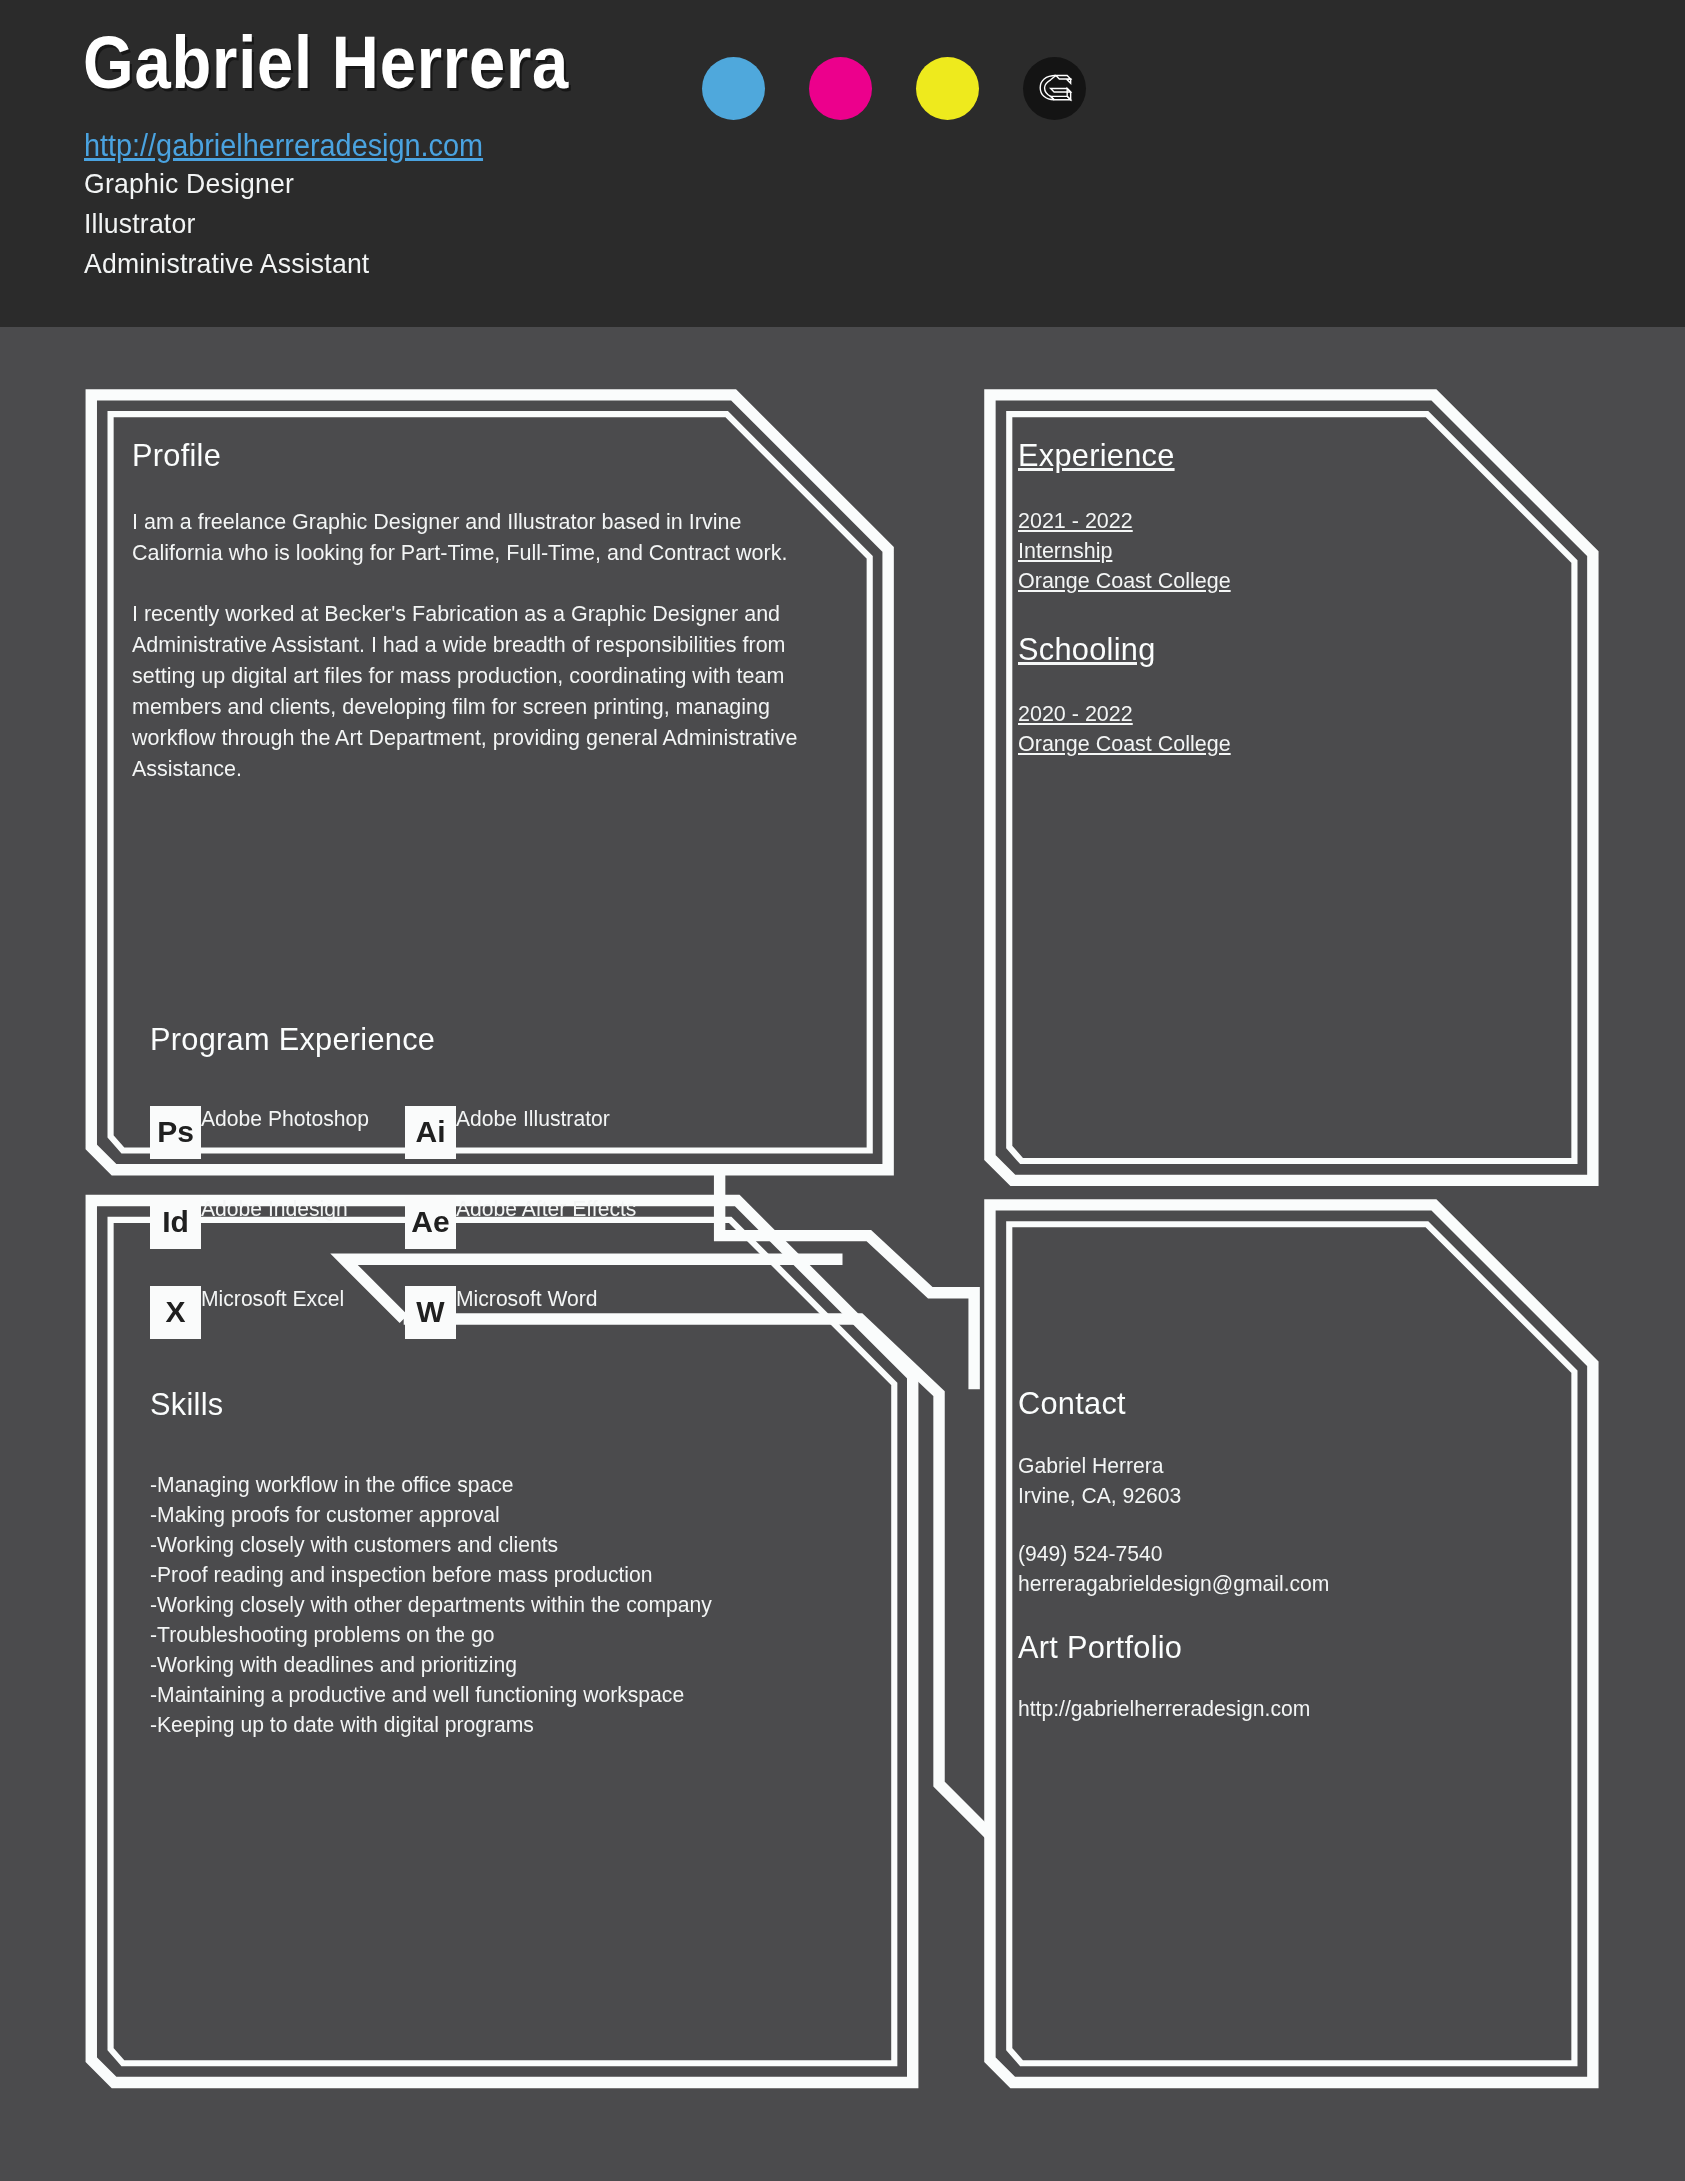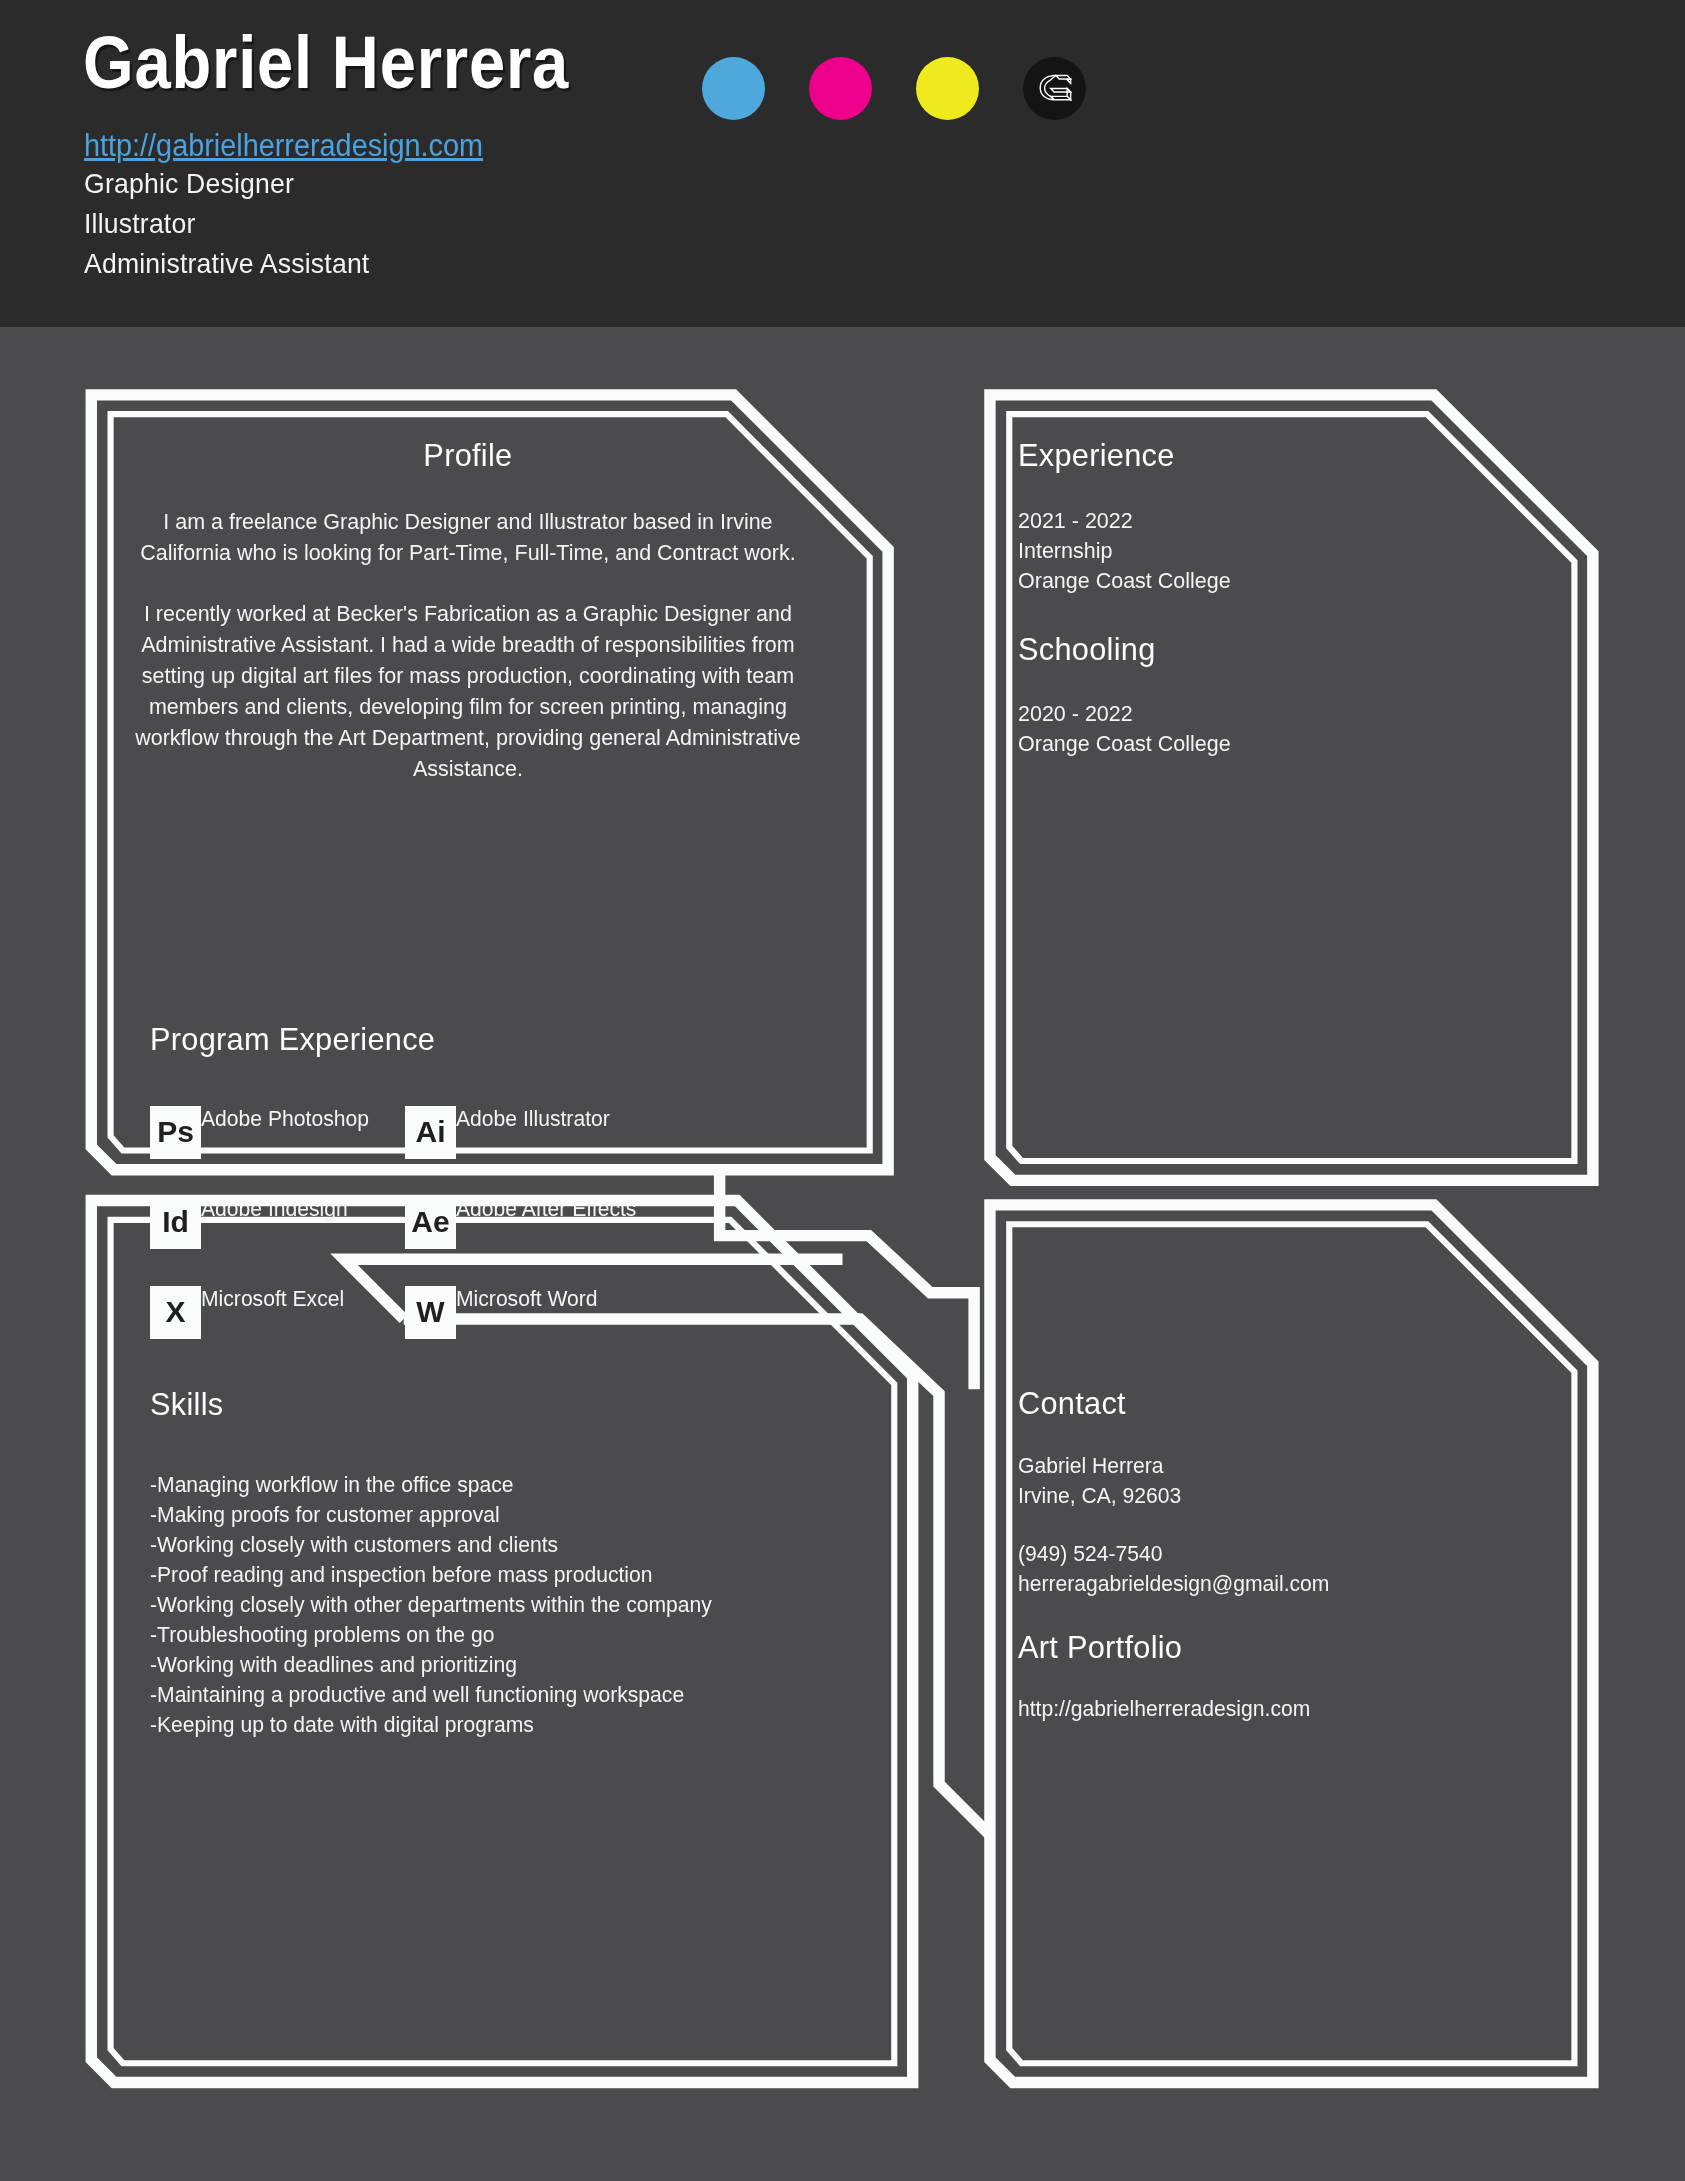--- a/index.html
+++ b/index.html
@@ -64,21 +64,21 @@
     font-size:22.4px; line-height:31px; color:#f3f5f5;
     transform:scaleX(0.96); transform-origin:left top;
   }
 
   
   #profile-panel{ left:130px; top:112px; width:729px; }
   #profile-panel h2.sec{ margin-bottom:33px; }
   #profile-panel p.body + p.body{ margin-top:30px; }
 
   
-  #experience-panel{ left:1018px; top:112px; width:562px; }
+  #experience-panel{ left:1018px; top:112px; width:562px;text-decoration:underline; }
   #experience-panel h2.sec{ margin-bottom:33px; }
   .exp-item{ margin-bottom:37px; }
   .exp-item div{
     font-size:22.4px; line-height:30px; color:#f3f5f5;
     transform:scaleX(0.96); transform-origin:left top;
     white-space:nowrap;
   }
   #schooling-head{ margin-top:5.3px; margin-bottom:30px; }
 
   
@@ -162,21 +162,21 @@
       <path d="M1128,1000 L1634,1000 L1815,1181 L1815,2000 L1154,2000 L1128,1974 Z"></path>
       <path d="M1150,1022 L1626,1022 L1794,1190 L1794,1978 L1164,1978 L1150,1962 Z" stroke-width="7"></path>
 
       <path d="M820,960 L820,1035 L990,1035 L1060,1100 L1110,1100 L1110,1210"></path>
       <path d="M460,1130 L980,1130 L1070,1215 L1070,1660 L1128,1718" stroke-width="13"></path>
       <path d="M460,1130 L392,1062 L960,1062" stroke-width="13"></path>
     </g>
   </svg>
 </div>
 
-<div class="panel-content board-abs" id="profile-panel" style="position:absolute;left:118px;top:439px;width:729px;text-align:center;">
+<div class="panel-content board-abs" id="profile-panel" style="position:absolute;left:132px;top:439px;width:729px;">
   <h2 class="sec">Profile</h2>
   <p class="body">I am a freelance Graphic Designer and Illustrator based in Irvine California who is looking for Part-Time, Full-Time, and Contract work.</p>
   <p class="body">I recently worked at Becker's Fabrication as a Graphic Designer and Administrative Assistant. I had a wide breadth of responsibilities from setting up digital art files for mass production, coordinating with team members and clients, developing film for screen printing, managing workflow through the Art Department, providing general Administrative Assistance.</p>
 </div>
 
 <div class="panel-content" id="experience-panel" style="position:absolute;left:1018px;top:439px;width:562px;">
   <h2 class="sec">Experience</h2>
 
   <div class="exp-item">
     <div>2021 - 2022</div>

